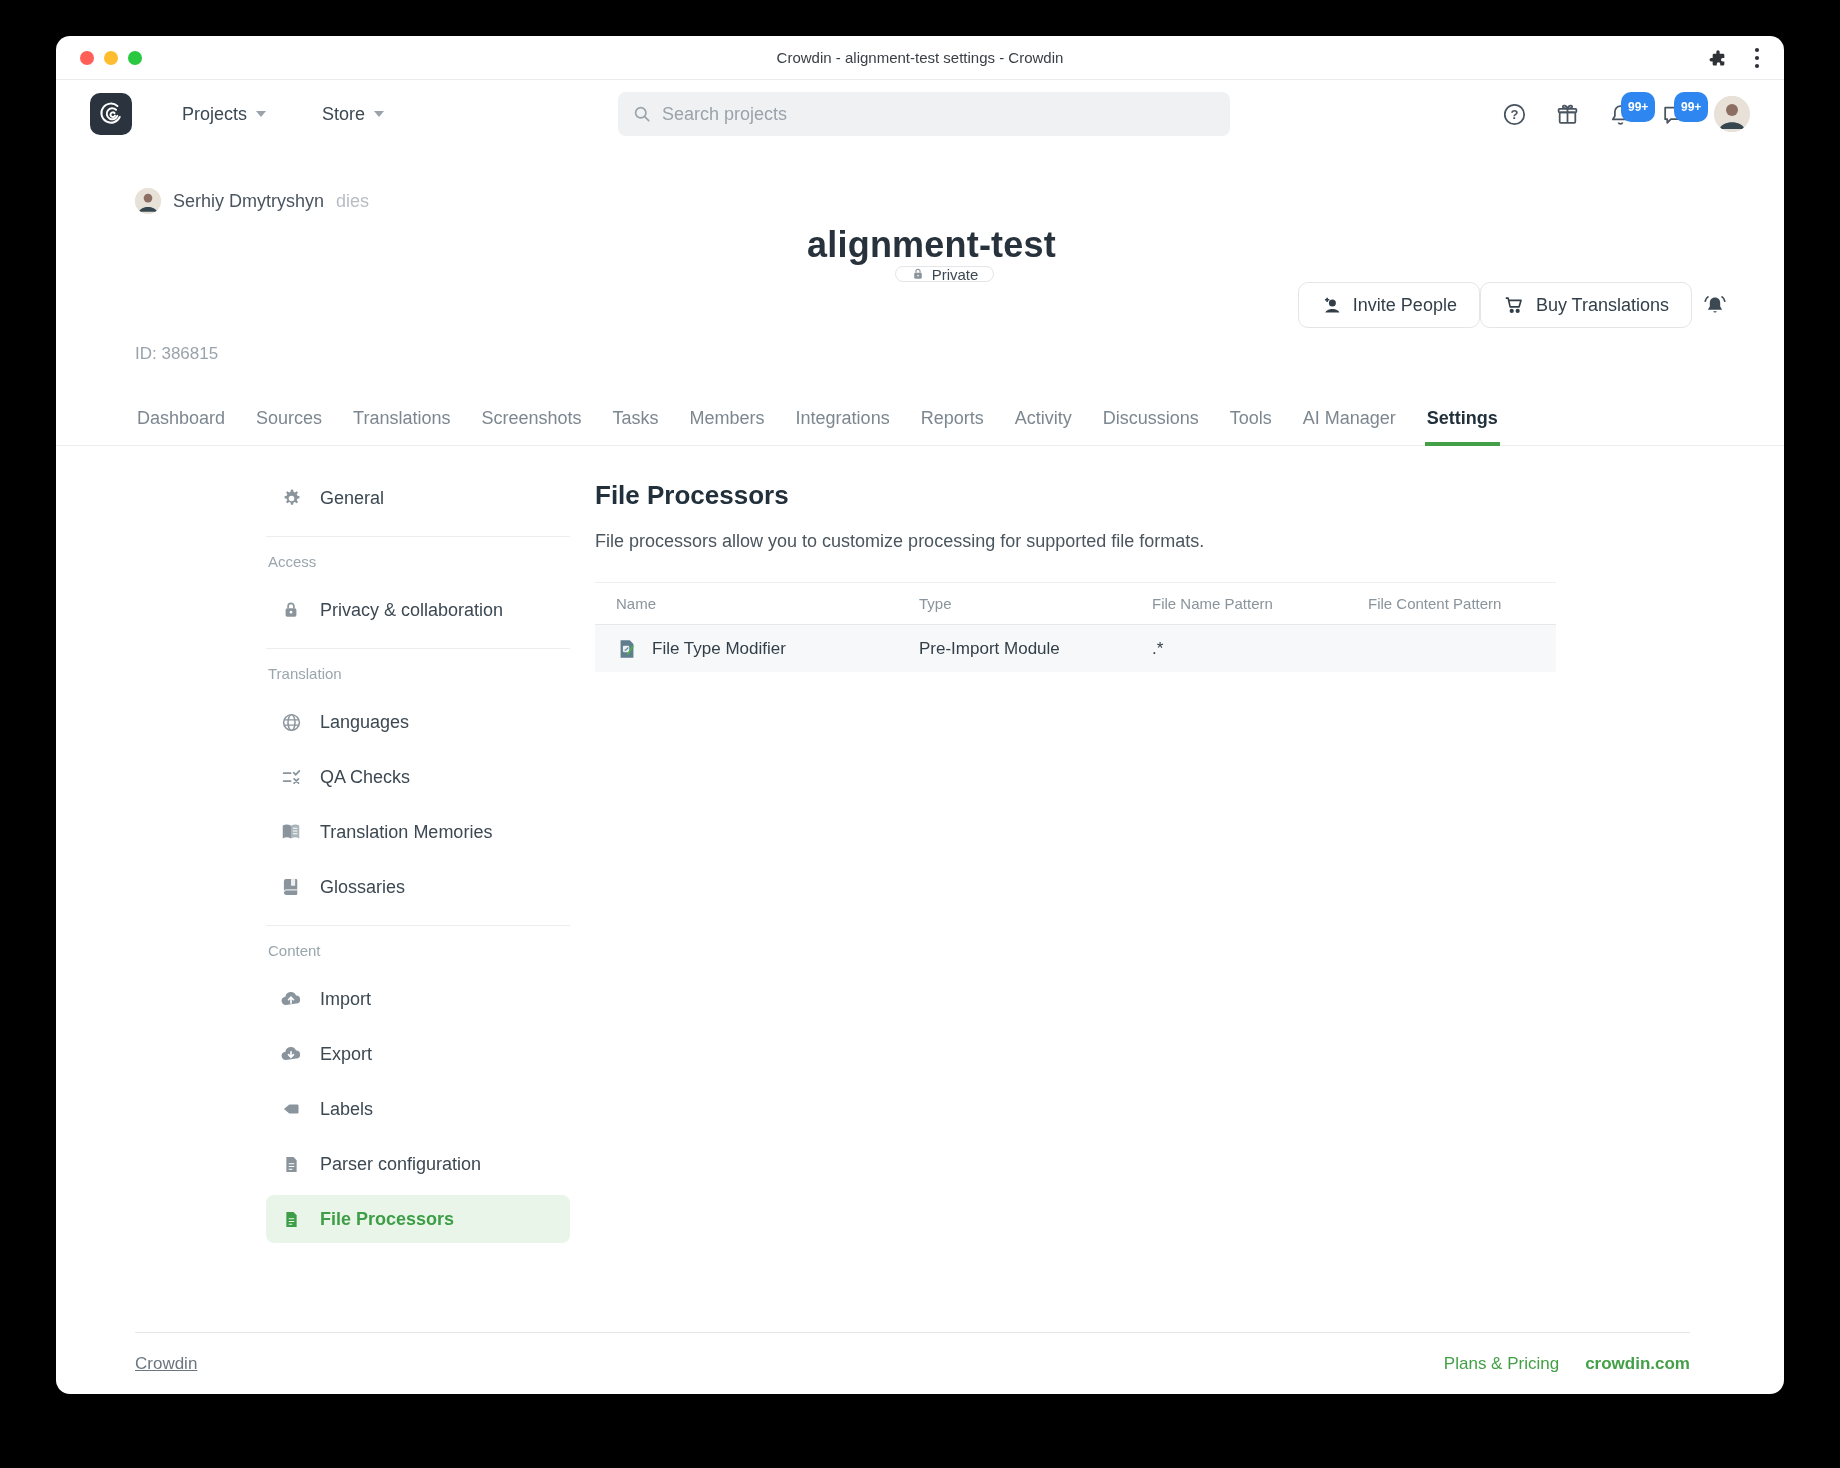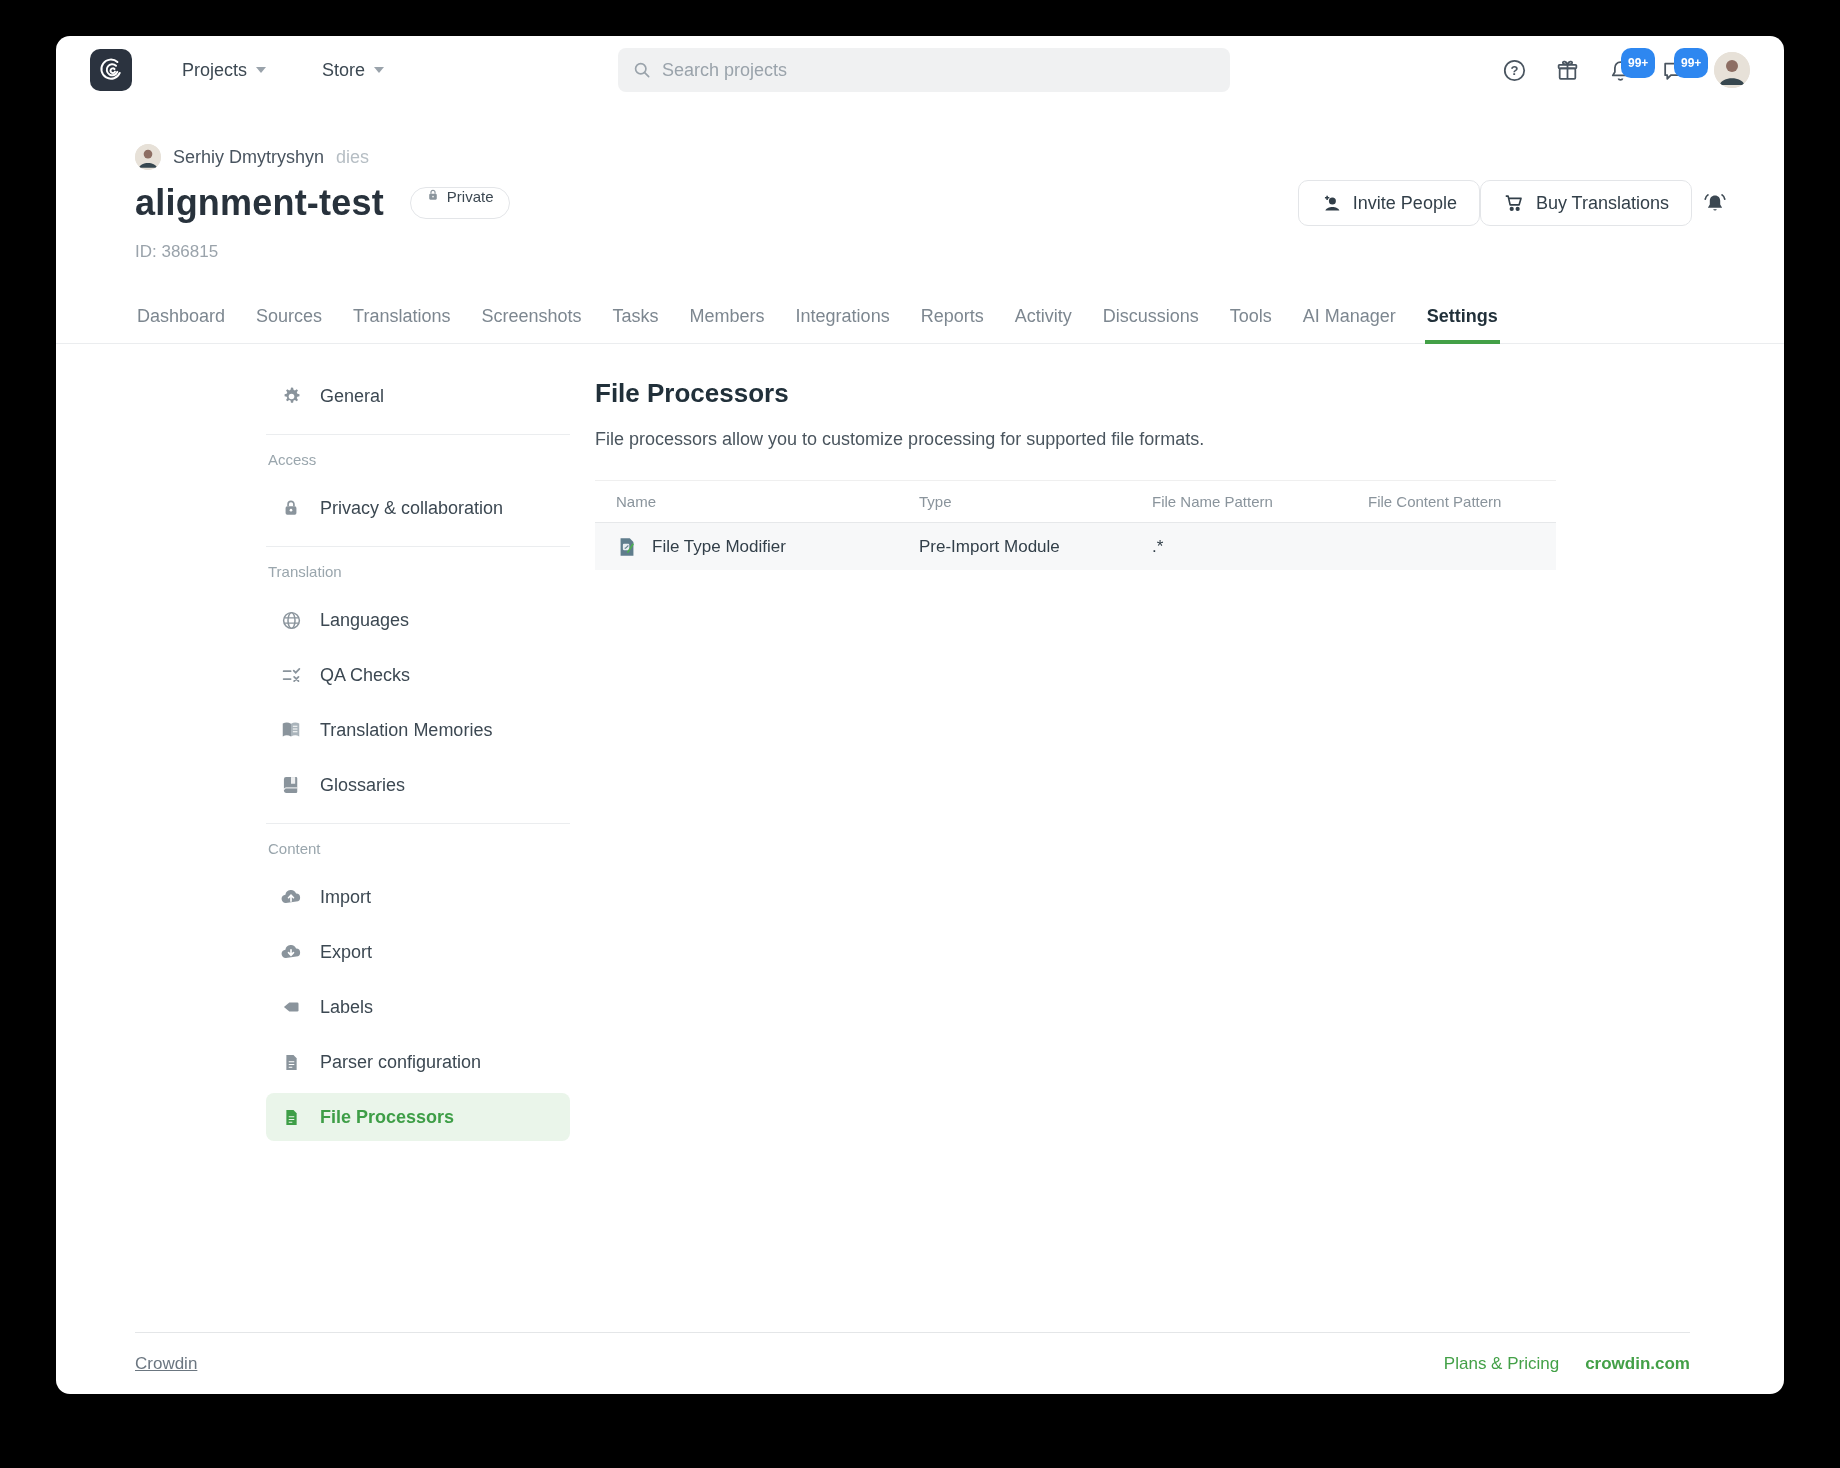--- a/index.html
+++ b/index.html
@@ -29,23 +29,23 @@
   .icon-btn{position:relative;display:flex;align-items:center;justify-content:center;cursor:pointer;}
   .badge{position:absolute;top:-10px;left:13px;background:var(--badge-blue);color:#fff;font-size:12px;font-weight:bold;border-radius:10px;padding:9px 7px;line-height:1;}
   .avatar{width:36px;height:36px;border-radius:50%;overflow:hidden;background:#e7e1d8;}
   
   .page{flex:1;display:flex;flex-direction:column;overflow:hidden;}
   .proj-header{padding:40px 56px 0 79px;}
   .breadcrumb{display:flex;align-items:center;gap:12px;font-size:18px;}
   .breadcrumb .owner{color:#4a5560;}
   .breadcrumb .suffix{color:#b6bec4;}
   .avatar-sm{width:26px;height:26px;border-radius:50%;overflow:hidden;background:#e7e1d8;}
-  .title-row{display:flex;align-items:center;margin-top:10px;}
+  .title-row{display:flex;align-items:center;margin-top:10px;flex-direction:column;}
   h1.proj-name{font-size:36px;font-weight:700;color:#28323c;letter-spacing:.2px;}
-  .pill{display:flex;gap:7px;margin-left:26px;height:32px;padding:0 15px;border:1px solid #e3e5e8;border-radius:17px;font-size:15px;color:#3c4852;}
+  .pill{display:flex;align-items:center;gap:7px;margin-left:26px;height:16px;padding:0 15px;border:1px solid #e3e5e8;border-radius:17px;font-size:15px;color:#3c4852;}
   .header-actions{margin-left:auto;display:flex;align-items:center;}
   .btn{display:flex;align-items:center;gap:11px;height:46px;padding:0 22px;background:#fff;border:1px solid #e3e5e8;border-radius:10px;font-size:18px;color:#323f49;cursor:pointer;font-family:"Liberation Sans",sans-serif;}
   .watch-btn{margin-left:10px;background:none;border:none;cursor:pointer;display:flex;}
   .proj-id{margin-top:16px;font-size:17px;color:#9aa3ab;}
   
   .tabs{display:flex;gap:27px;padding:0 79px;margin-top:34px;border-bottom:1px solid #ebedef;text-align:center;}
   .tab{font-size:18px;color:#7d8790;padding:10px 2px 16px;cursor:pointer;position:relative;white-space:nowrap;}
   .tab.active{color:#21303a;font-weight:700;}
   .tab.active::after{content:"";position:absolute;left:0;right:0;bottom:-1px;height:4px;background:var(--green);}
   
@@ -76,20 +76,42 @@
   .footer .flinks{margin-left:auto;display:flex;align-items:center;gap:26px;}
   .flink{font-size:17px;color:var(--green);cursor:pointer;text-decoration:none;}
   .flink.bold{font-weight:700;}
   svg{display:block;}
 </style>
 </head>
 <body>
 
 <div class="window">
 
+  <div class="titlebar">
+    <div class="tab-title">Crowdin - alignment-test settings - Crowdin</div>
+    <div class="lights">
+      <div class="light red"></div>
+      <div class="light yellow"></div>
+      <div class="light green"></div>
+    </div>
+    <div class="titlebar-right">
+      <span>
+        <svg width="20" height="20" viewBox="0 0 24 24" fill="#2f3237">
+            <path d="M10 4.6a2 2 0 0 1 4 0V7h4a1.6 1.6 0 0 1 1.6 1.6V12h-1.9a2.1 2.1 0 0 0 0 4.2h1.9v3.2A1.6 1.6 0 0 1 18 21h-3.3v-1.7a2.1 2.1 0 0 0-4.2 0V21H7.2a1.6 1.6 0 0 1-1.6-1.6v-3.3H3.9a2.05 2.05 0 0 1 0-4.1h1.7V8.6A1.6 1.6 0 0 1 7.2 7H10V4.6z"></path>
+          </svg>
+      </span>
+      <span>
+        <svg width="6" height="22" viewBox="0 0 6 22" fill="#2f3237">
+            <circle cx="3" cy="3" r="2.1"></circle>
+            <circle cx="3" cy="11" r="2.1"></circle>
+            <circle cx="3" cy="19" r="2.1"></circle>
+          </svg>
+      </span>
+    </div>
+  </div>
 
   <div class="navbar">
     <div class="logo">
       <svg width="28" height="28" viewBox="0 0 24 24" fill="none" stroke="#fff" stroke-width="1.7" stroke-linecap="round">
         <path d="M17.5 5.2 A8.2 8.2 0 1 0 19.5 14.5"></path>
         <path d="M16.3 8.4 A4.7 4.7 0 1 0 17.4 13.6"></path>
         <path d="M15 11.2 A2 2 0 1 0 15.4 13.4"></path>
       </svg>
     </div>
     <div class="nav-menus">

